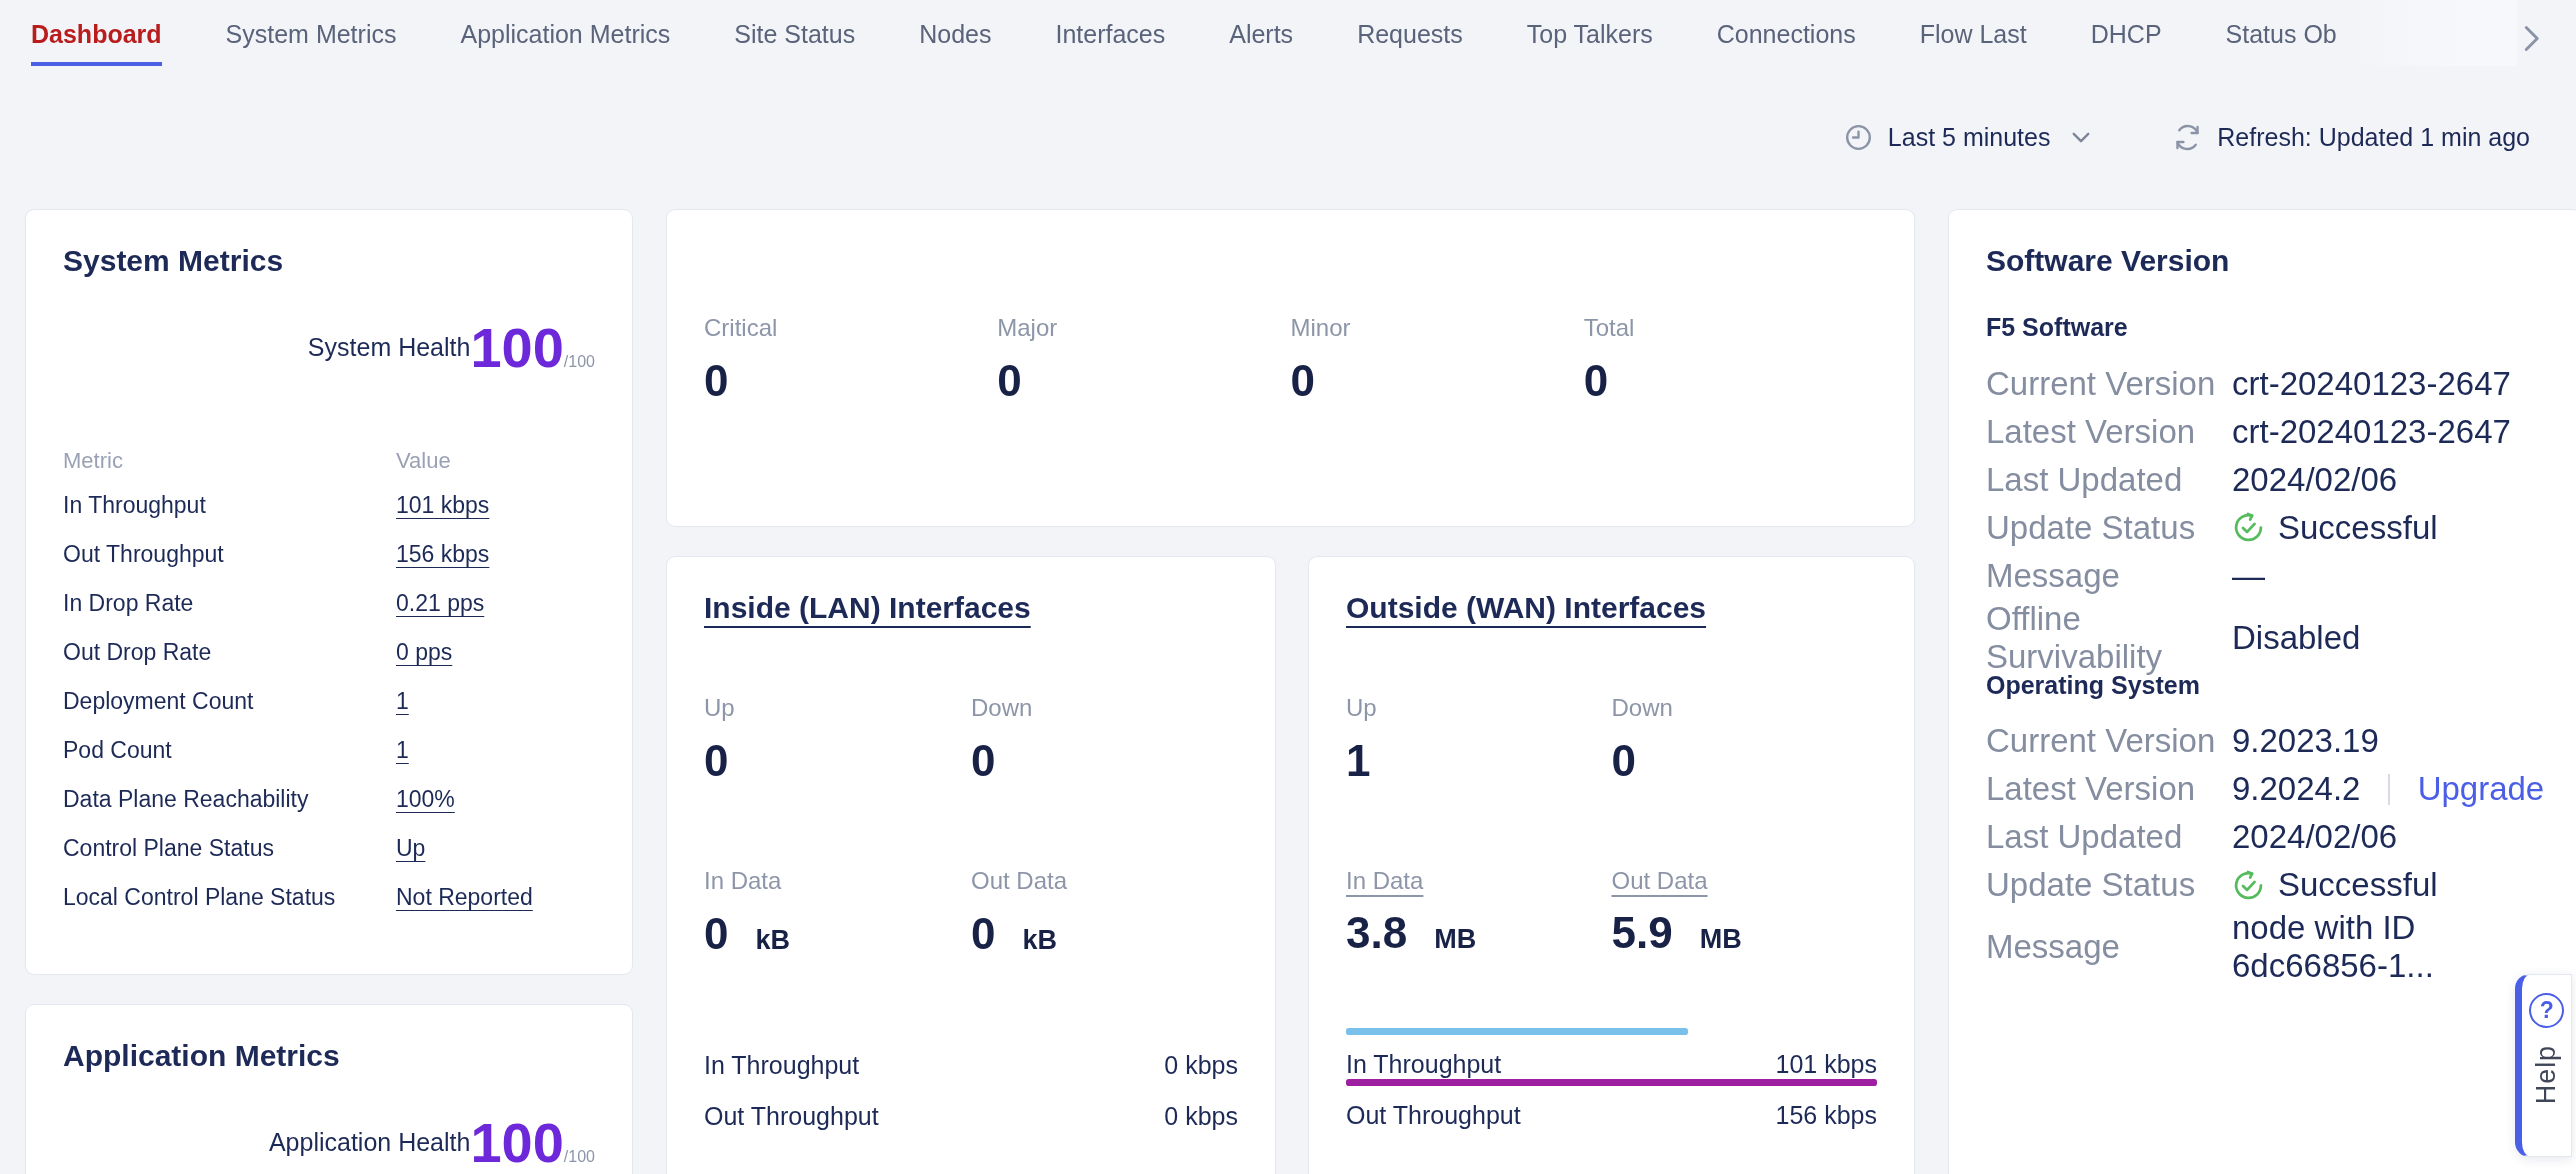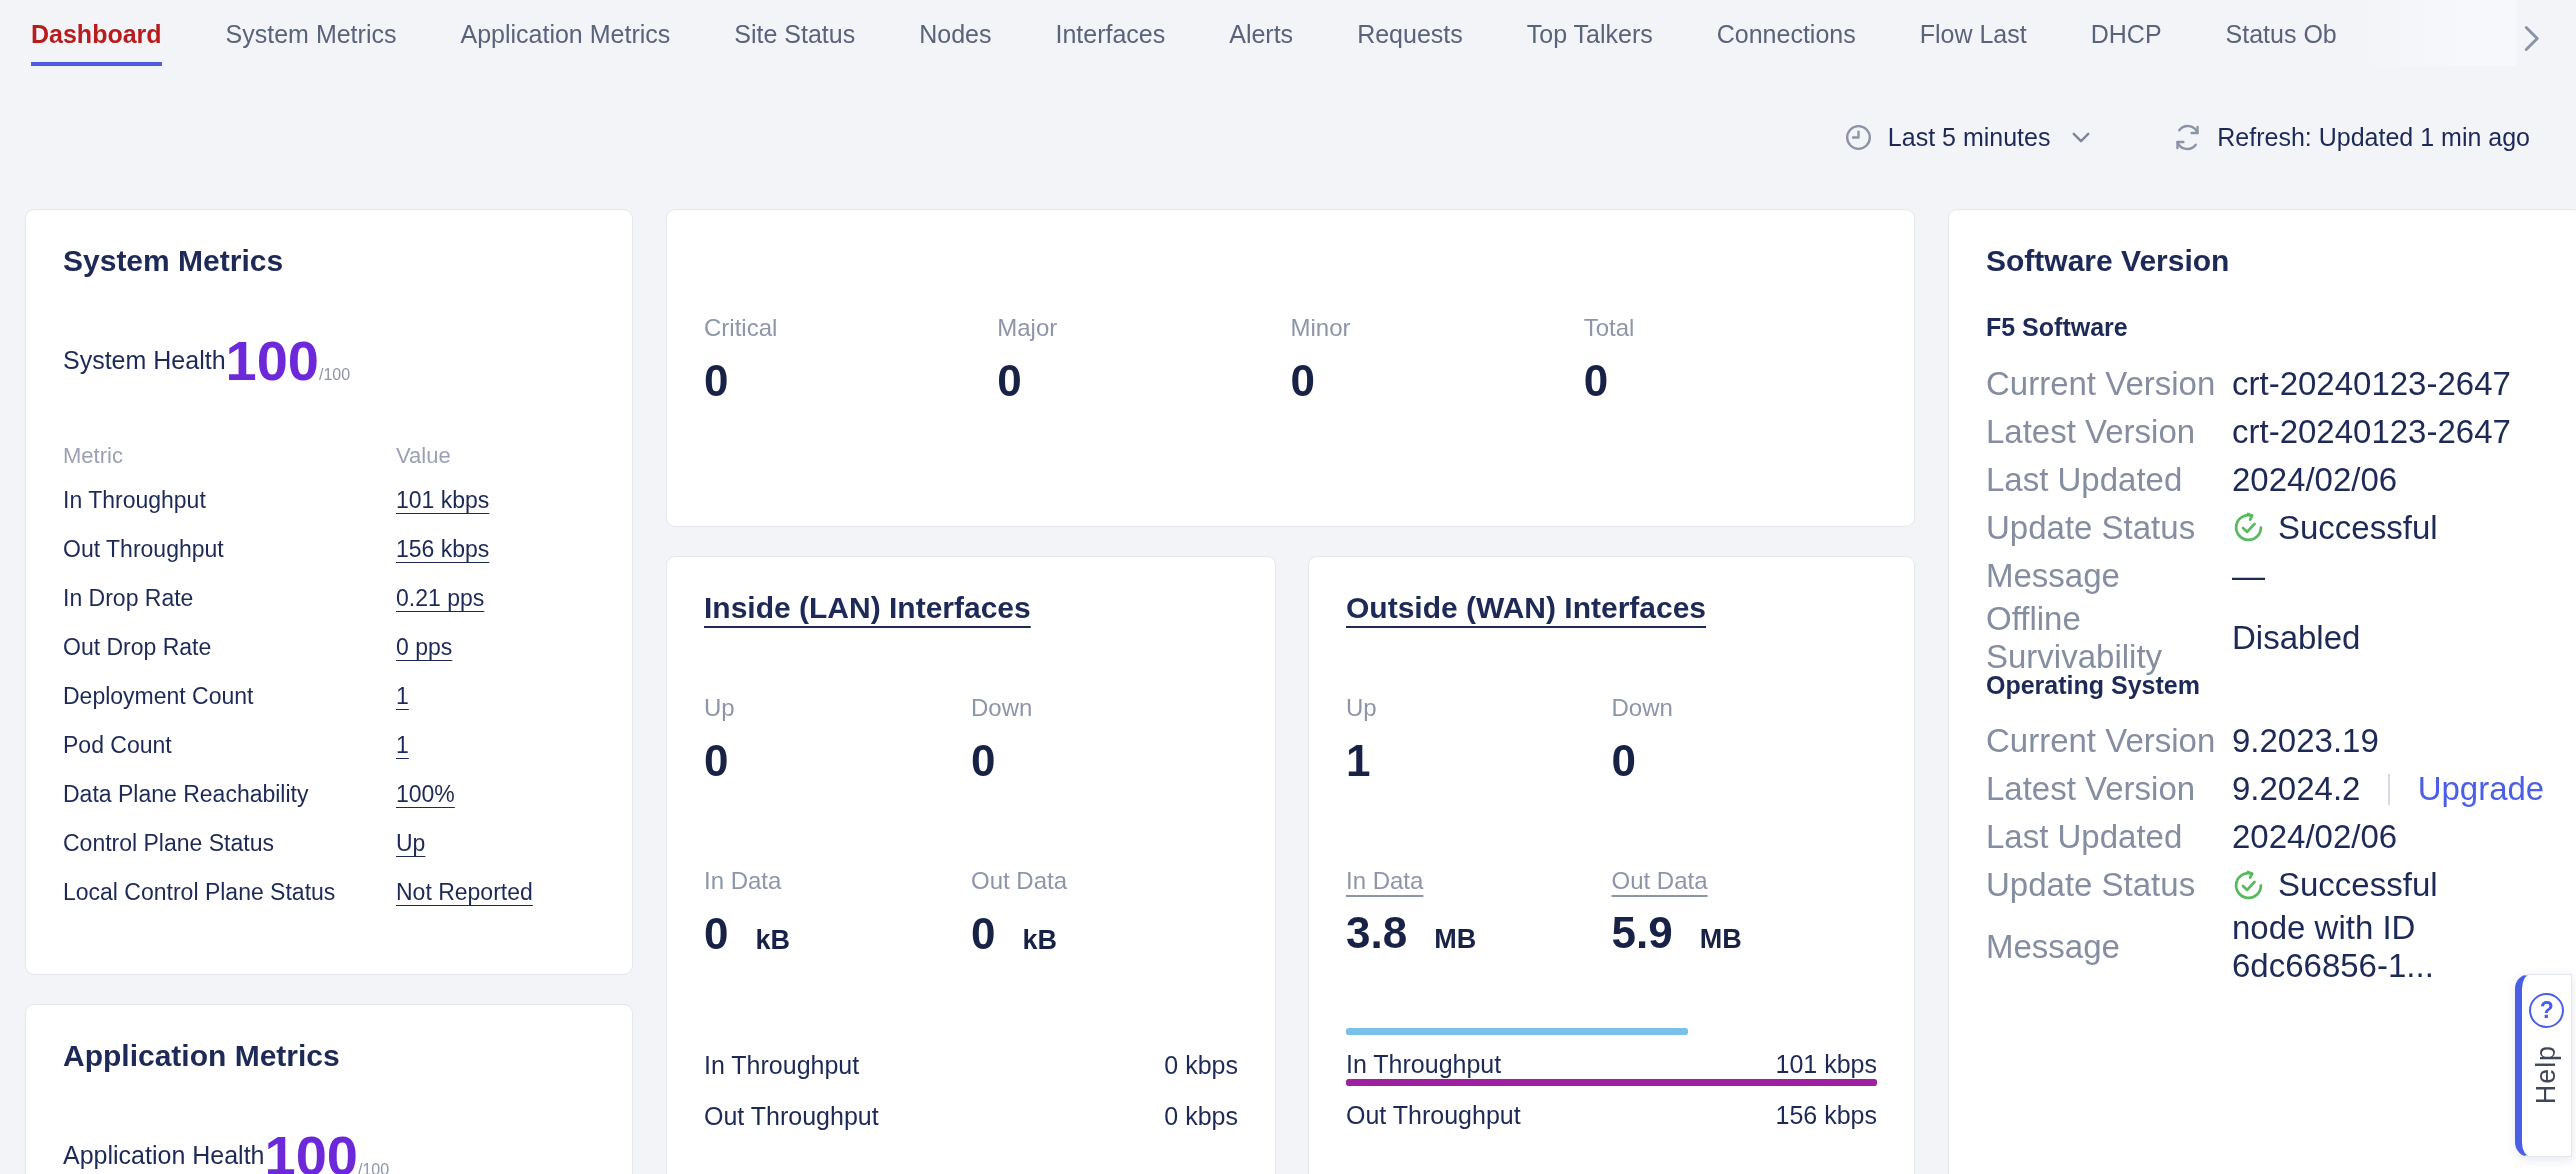--- a/index.html
+++ b/index.html
@@ -27,25 +27,25 @@
   .grid { display:flex; gap:33px; padding:46px 24px 0 25px; align-items:flex-start; }
   .col1 { width:608px; flex:none; display:flex; flex-direction:column; gap:29px; }
   .col2 { width:1249px; flex:none; }
   .col3 { flex:1; }
   .card { background:#ffffff; border:0.9px solid #e5e7ef; border-radius:9.2px; padding:31px 37px; }
   .card-title { font-size:30px; font-weight:600; color:#1d2a57; line-height:40px; }
   .card-title a { color:#1d2a57; text-decoration:underline; text-decoration-thickness:2.3px; text-underline-offset:8.3px; cursor:pointer; }
   
   .card.sysm { height:766px; }
   .card.appm { height:385px; }
-  .health-row { margin-top:47px; display:flex; justify-content:flex-start; align-items:center; }
+  .health-row { margin-top:34px; display:flex; justify-content:flex-end; align-items:center; }
   .health-label { font-size:25px; }
   .health-num { font-size:56px; font-weight:700; color:#6d28d9; }
   .health-suffix { font-size:16px; color:#8d95a8; font-weight:400; }
-  .mtable { margin-top:50px; }
+  .mtable { margin-top:68px; }
   .mhead { display:grid; grid-template-columns:333px 1fr; font-size:22px; color:#9aa1b4; margin-bottom:7.3px; }
   .mrow { display:grid; grid-template-columns:333px 1fr; align-items:center; height:49px; font-size:23px; }
   .mrow a { color:#1d2a57; text-decoration:underline; text-decoration-thickness:1.4px; text-underline-offset:4.6px; cursor:pointer; }
   
   .card.alerts { height:318px; }
   .stat-row4 { margin-top:73px; display:grid; grid-template-columns:repeat(4,1fr); }
   .stat-label { font-size:24px; color:#8d95a8; line-height:27.5px; }
   .stat-label.link { text-decoration:underline; text-decoration-thickness:1.8px; text-underline-offset:6.4px; color:#8d95a8; cursor:pointer; }
   .stat-value { margin-top:14.7px; font-size:44px; font-weight:700; color:#182247; line-height:50px; }
   .stat-unit { font-size:27px; font-weight:700; margin-left:27px; }

